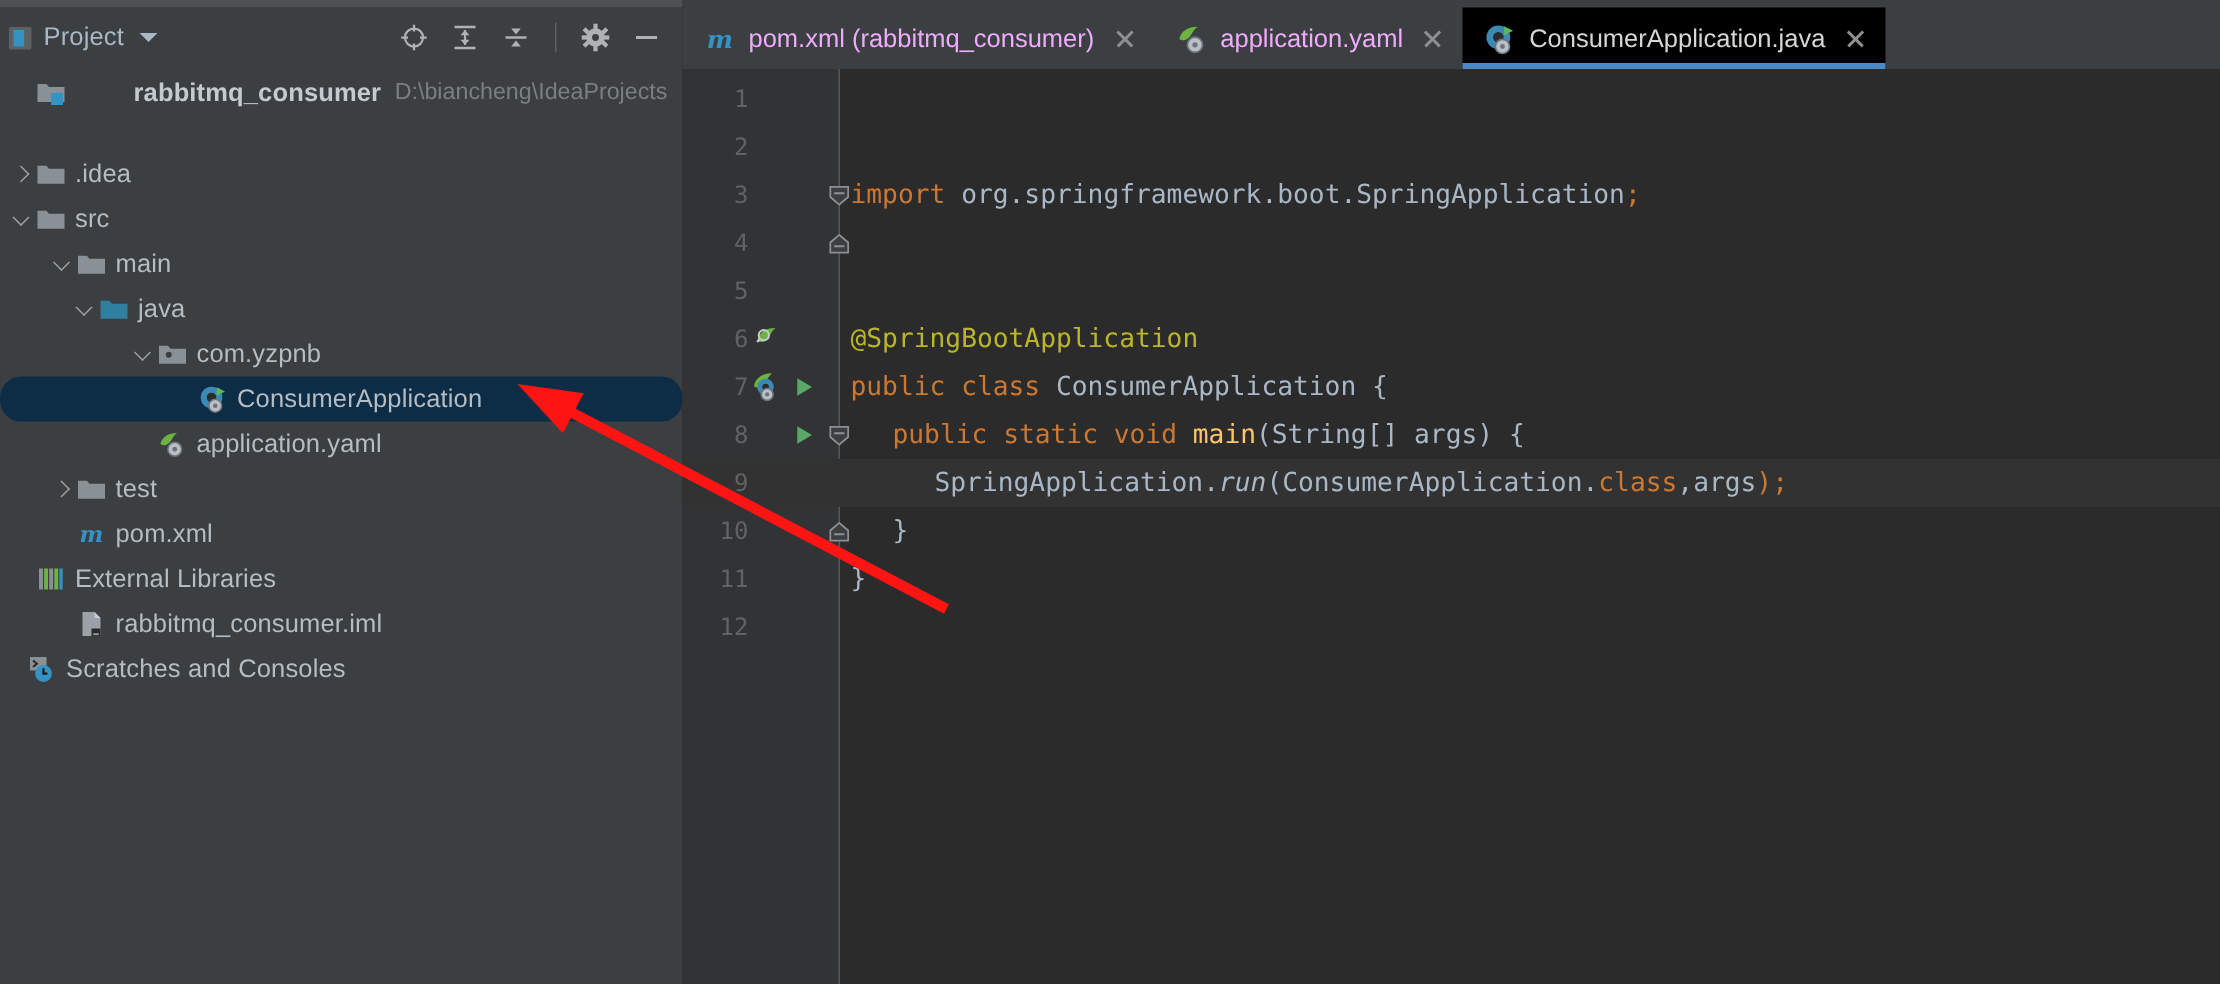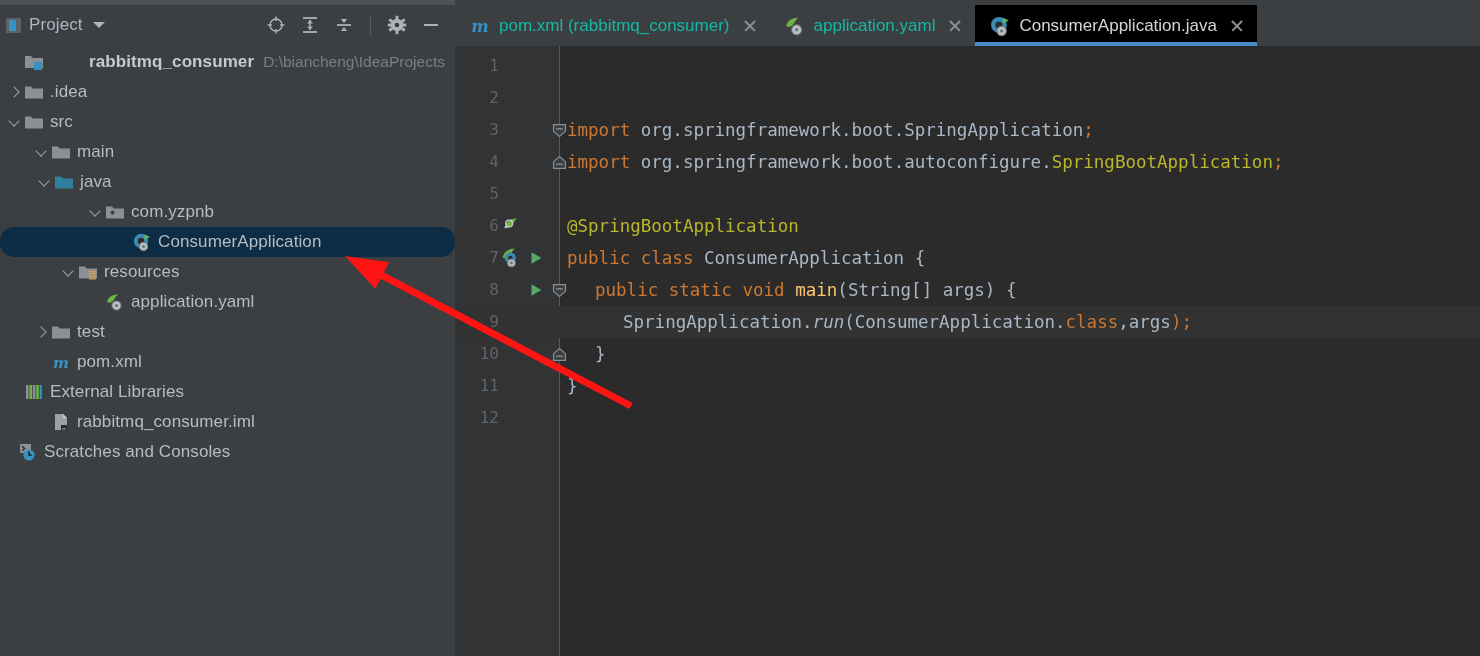--- a/index.html
+++ b/index.html
@@ -131,21 +131,21 @@
     gap: 8px;
     box-sizing: border-box;
     position: relative;
   }
   .tab.active { background: #000000; }
   .tab.active::after {
     content: "";
     position: absolute; left: 0; right: 0; bottom: 0;
     height: 4px; background: #4a88c7;
   }
-  .tab-label { color: #14b8a6; font-size: 17px; }
+  .tab-label { color: #f0abfc; font-size: 17px; }
   .tab.active .tab-label { color: #d6d6d6; }
   .tab-close {
     width: 16px; height: 16px; position: relative;
     margin-left: 4px;
   }
   .tab-close::before, .tab-close::after {
     content: ""; position: absolute; left: 1px; top: 7px;
     width: 14px; height: 1.6px; background: #8d8f90;
   }
   .tab-close::before { transform: rotate(45deg); }
@@ -270,42 +270,42 @@
     <div class="tree" id="tree">
         <div class="trow" style="padding-left: 6px;">
           <span class="twist"></span>
           <span class="ticon" style="width: 20px; height: 20px; display: inline-block;"><svg width="20" height="20" viewBox="0 0 20 20">
               <path d="M1 4h6l1.6 2H19v10H1z" fill="#8a9196"></path>
               <rect x="10" y="10" width="8" height="8" fill="#3592c4"></rect>
             </svg></span>
           <span class="tlabel bold">rabbitmq_consumer</span>
           <span class="tpath">D:\biancheng\IdeaProjects</span>
         </div>
-        <div class="trow" style="padding-left: 6px;">
+        <div class="trow" style="padding-left: 6px; margin-top: 24px;">
           <span class="twist r"></span>
           <span class="ticon" style="width: 20px; height: 20px; display: inline-block;"><svg width="20" height="20" viewBox="0 0 20 20">
               <path d="M1 4.5h6l1.6 2H19v10H1z" fill="#8a9196"></path>
             </svg></span>
           <span class="tlabel">.idea</span>
         </div>
         <div class="trow" style="padding-left: 6px;">
           <span class="twist d"></span>
           <span class="ticon" style="width: 20px; height: 20px; display: inline-block;"><svg width="20" height="20" viewBox="0 0 20 20">
               <path d="M1 4.5h6l1.6 2H19v10H1z" fill="#8a9196"></path>
             </svg></span>
           <span class="tlabel">src</span>
         </div>
         <div class="trow" style="padding-left: 33px;">
           <span class="twist d"></span>
           <span class="ticon" style="width: 20px; height: 20px; display: inline-block;"><svg width="20" height="20" viewBox="0 0 20 20">
               <path d="M1 4.5h6l1.6 2H19v10H1z" fill="#8a9196"></path>
             </svg></span>
           <span class="tlabel">main</span>
         </div>
-        <div class="trow" style="padding-left: 36px;">
+        <div class="trow" style="padding-left: 48px;">
           <span class="twist d"></span>
           <span class="ticon" style="width: 20px; height: 20px; display: inline-block;"><svg width="20" height="20" viewBox="0 0 20 20">
               <path d="M1 4.5h6l1.6 2H19v10H1z" fill="#2f7f9e"></path>
             </svg></span>
           <span class="tlabel">java</span>
         </div>
         <div class="trow" style="padding-left: 87px;">
           <span class="twist d"></span>
           <span class="ticon" style="width: 20px; height: 20px; display: inline-block;"><svg width="20" height="20" viewBox="0 0 20 20">
               <path d="M1 4.5h6l1.6 2H19v10H1z" fill="#8a9196"></path>
@@ -316,33 +316,20 @@
         <div class="trow sel" style="padding-left: 114px;">
           <span class="twist"></span>
           <span class="ticon" style="width: 20px; height: 20px; display: inline-block;"><svg width="20" height="20" viewBox="0 0 20 20">
               <circle cx="9" cy="9" r="7.2" fill="#3a8ab5"></circle>
               <circle cx="9" cy="9" r="3.2" fill="#2b2b2b"></circle>
               <path d="M12.5 2.2 L18 5 L12.5 7.8 Z" fill="#5cb85c"></path>
               <circle cx="11.5" cy="14.5" r="4.3" fill="#b9bfc4" stroke="#6c7479" stroke-width="1"></circle>
               <circle cx="11.5" cy="14.5" r="1.5" fill="#6c7479"></circle>
             </svg></span>
           <span class="tlabel">ConsumerApplication</span>
-        </div>
-        <div class="trow" style="padding-left: 60px;">
-          <span class="twist d"></span>
-          <span class="ticon" style="width: 20px; height: 20px; display: inline-block;"><svg width="20" height="20" viewBox="0 0 20 20">
-              <path d="M1 4.5h6l1.6 2H19v10H1z" fill="#8a9196"></path>
-              <g fill="#d9a343">
-                <rect x="11" y="9" width="7" height="1.3"></rect>
-                <rect x="11" y="11.4" width="7" height="1.3"></rect>
-                <rect x="11" y="13.8" width="7" height="1.3"></rect>
-                <rect x="11" y="16.2" width="7" height="1.3"></rect>
-              </g>
-            </svg></span>
-          <span class="tlabel">resources</span>
         </div>
         <div class="trow" style="padding-left: 87px;">
           <span class="twist"></span>
           <span class="ticon" style="width: 20px; height: 20px; display: inline-block;"><svg width="20" height="20" viewBox="0 0 20 20">
               <path d="M2 10c1-5 6-7.6 11-7.4-3 2.2-3.4 5.6-6 7.2C4.8 11.2 3.6 11 2 10z" fill="#6cb33f"></path>
               <circle cx="11.5" cy="13.5" r="4.6" fill="#b9bfc4" stroke="#6c7479" stroke-width="1"></circle>
               <circle cx="11.5" cy="13.5" r="1.6" fill="#6c7479"></circle>
             </svg></span>
           <span class="tlabel">application.yaml</span>
         </div>
@@ -435,21 +422,20 @@
           <div class="cline" style="top: 36px;">
             <span class="lnum">2</span>
             <span class="ctext" style="left: 112px;"></span>
           </div>
           <div class="cline" style="top: 68px;">
             <span class="lnum">3</span>
             <span class="ctext" style="left: 112px;"><span class="kw">import </span><span class="ident">org.springframework.boot.SpringApplication</span><span class="semi">;</span></span>
           </div>
           <div class="cline" style="top: 100px;">
             <span class="lnum">4</span>
-            <span class="ctext" style="left: 112px;"><span class="kw">import </span><span class="ident">org.springframework.boot.autoconfigure.</span><span class="ann">SpringBootApplication</span><span class="semi">;</span></span>
           </div>
           <div class="cline" style="top: 132px;">
             <span class="lnum">5</span>
             <span class="ctext" style="left: 112px;"></span>
           </div>
           <div class="cline" style="top: 164px;">
             <span class="lnum">6</span>
             <span class="ctext" style="left: 112px;"><span class="ann">@SpringBootApplication</span></span>
           </div>
           <div class="cline" style="top: 196px;">

